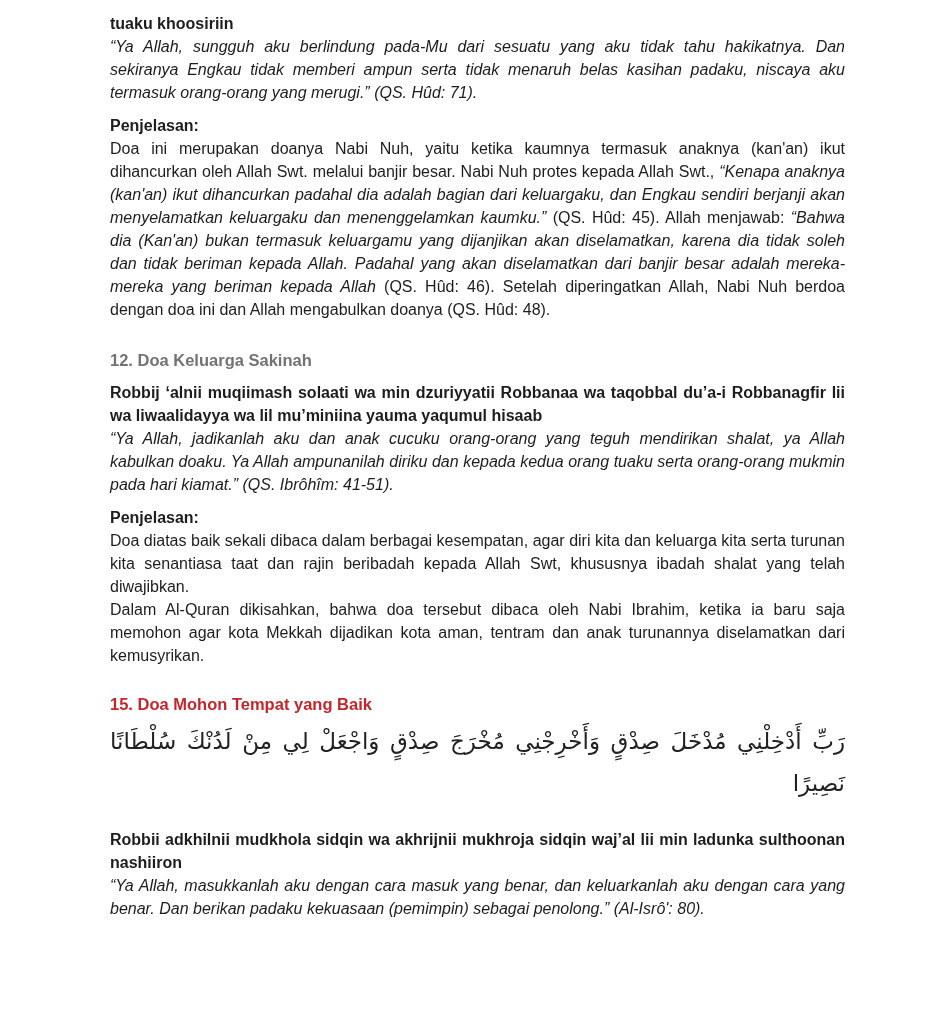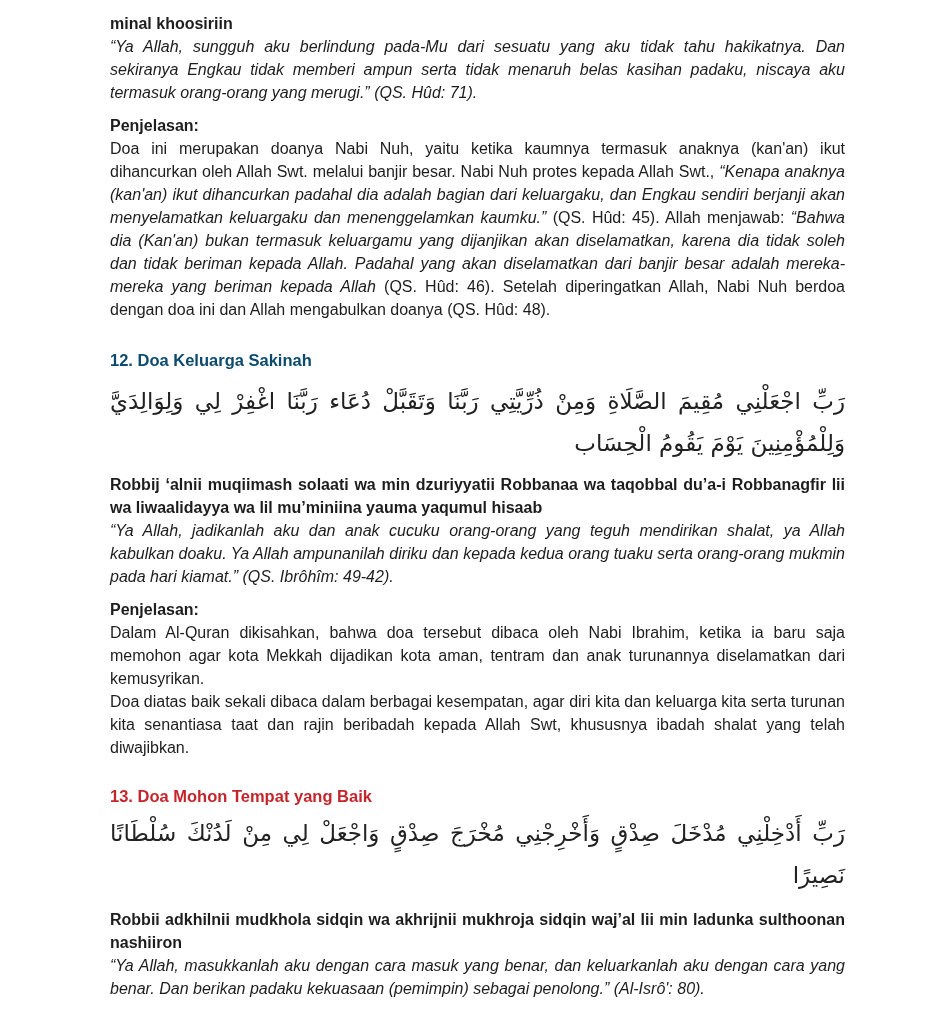--- a/index.html
+++ b/index.html
@@ -40,44 +40,43 @@
     direction: rtl;
     font-family: "DejaVu Sans", sans-serif;
     font-size: 23px;
     line-height: 42px;
     text-align: justify;
     color: #222222;
   }
   .arabic-12 { margin-top: 8px; }
   .arabic-13 { margin-top: 4px; text-align-last: justify; }
   .latin-12 { margin-top: 9px; }
-  .latin-13 { margin-top: 12px; }
+  .latin-13 { margin-top: 24px; }
 </style>
 </head>
 <body>
 
 <div class="page">
 
   <section>
-    <p class="bold">minal khoosiriin</p>
+    <p class="bold">tuaku khoosiriin</p>
     <p class="italic justify">“Ya Allah, sungguh aku berlindung pada-Mu dari sesuatu yang aku tidak tahu hakikatnya. Dan sekiranya Engkau tidak memberi ampun serta tidak menaruh belas kasihan padaku, niscaya aku termasuk orang-orang yang merugi.” (QS. Hûd: 71).</p>
     <p class="bold label">Penjelasan:</p>
     <p class="justify"><span>Doa ini merupakan doanya Nabi Nuh, yaitu ketika kaumnya termasuk anaknya (kan'an) ikut dihancurkan oleh Allah Swt. melalui banjir besar. Nabi Nuh protes kepada Allah Swt., </span><span class="italic">“Kenapa anaknya (kan'an) ikut dihancurkan padahal dia adalah bagian dari keluargaku, dan Engkau sendiri berjanji akan menyelamatkan keluargaku dan menenggelamkan kaumku.”</span><span> (QS. Hûd: 45). Allah menjawab: </span><span class="italic">“Bahwa dia (Kan'an) bukan termasuk keluargamu yang dijanjikan akan diselamatkan, karena dia tidak soleh dan tidak beriman kepada Allah. Padahal yang akan diselamatkan dari banjir besar adalah mereka-mereka yang beriman kepada Allah</span><span> (QS. Hûd: 46). Setelah diperingatkan Allah, Nabi Nuh berdoa dengan doa ini  dan Allah mengabulkan doanya (QS. Hûd: 48).</span></p>
   </section>
 
   <section>
-    <p class="heading heading-12" style="color: #0c4a6e;">12. Doa Keluarga Sakinah</p>
-    <p class="arabic arabic-12">رَبِّ اجْعَلْنِي مُقِيمَ الصَّلَاةِ وَمِنْ ذُرِّيَّتِي رَبَّنَا وَتَقَبَّلْ دُعَاء رَبَّنَا اغْفِرْ لِي وَلِوَالِدَيَّ وَلِلْمُؤْمِنِينَ يَوْمَ يَقُومُ الْحِسَاب</p>
+    <p class="heading heading-12" style="color: #737373;">12. Doa Keluarga Sakinah</p>
     <p class="bold justify latin-12">Robbij ‘alnii muqiimash solaati wa min dzuriyyatii Robbanaa wa taqobbal du’a-i Robbanagfir lii wa liwaalidayya wa lil mu’miniina yauma yaqumul hisaab</p>
-    <p class="italic justify">“Ya Allah, jadikanlah aku dan anak cucuku orang-orang yang teguh mendirikan shalat, ya Allah kabulkan doaku. Ya Allah ampunanilah diriku dan kepada kedua orang tuaku serta orang-orang mukmin pada hari  kiamat.” (QS. Ibrôhîm: 49-42).</p>
+    <p class="italic justify">“Ya Allah, jadikanlah aku dan anak cucuku orang-orang yang teguh mendirikan shalat, ya Allah kabulkan doaku. Ya Allah ampunanilah diriku dan kepada kedua orang tuaku serta orang-orang mukmin pada hari  kiamat.” (QS. Ibrôhîm: 41-51).</p>
     <p class="bold label">Penjelasan:</p>
+    <p class="justify">Doa diatas baik sekali dibaca dalam berbagai kesempatan, agar diri kita dan keluarga kita serta turunan kita senantiasa taat dan rajin beribadah kepada Allah Swt, khususnya ibadah shalat yang telah diwajibkan.</p>
     <p class="justify">Dalam Al-Quran dikisahkan, bahwa doa tersebut dibaca oleh Nabi Ibrahim, ketika ia baru saja memohon agar kota Mekkah dijadikan kota aman, tentram dan anak turunannya diselamatkan dari kemusyrikan.</p>
-    <p class="justify">Doa diatas baik sekali dibaca dalam berbagai kesempatan, agar diri kita dan keluarga kita serta turunan kita senantiasa taat dan rajin beribadah kepada Allah Swt, khususnya ibadah shalat yang telah diwajibkan.</p>
   </section>
 
   <section>
-    <p class="heading heading-13" style="color: rgb(196, 38, 43);">13. Doa Mohon Tempat yang Baik</p>
+    <p class="heading heading-13" style="color: rgb(196, 38, 43);">15. Doa Mohon Tempat yang Baik</p>
     <p class="arabic arabic-13">رَبِّ أَدْخِلْنِي مُدْخَلَ صِدْقٍ وَأَخْرِجْنِي مُخْرَجَ صِدْقٍ وَاجْعَلْ لِي مِنْ لَدُنْكَ سُلْطَانًا نَصِيرًا</p>
     <p class="bold justify latin-13">Robbii adkhilnii mudkhola sidqin wa akhrijnii mukhroja sidqin waj’al lii min ladunka sulthoonan nashiiron</p>
     <p class="italic justify">“Ya Allah, masukkanlah aku dengan cara masuk yang benar, dan keluarkanlah aku dengan cara yang benar. Dan berikan padaku kekuasaan (pemimpin) sebagai penolong.” (Al-Isrô': 80).</p>
   </section>
 
 </div>
 
 </body></html>

